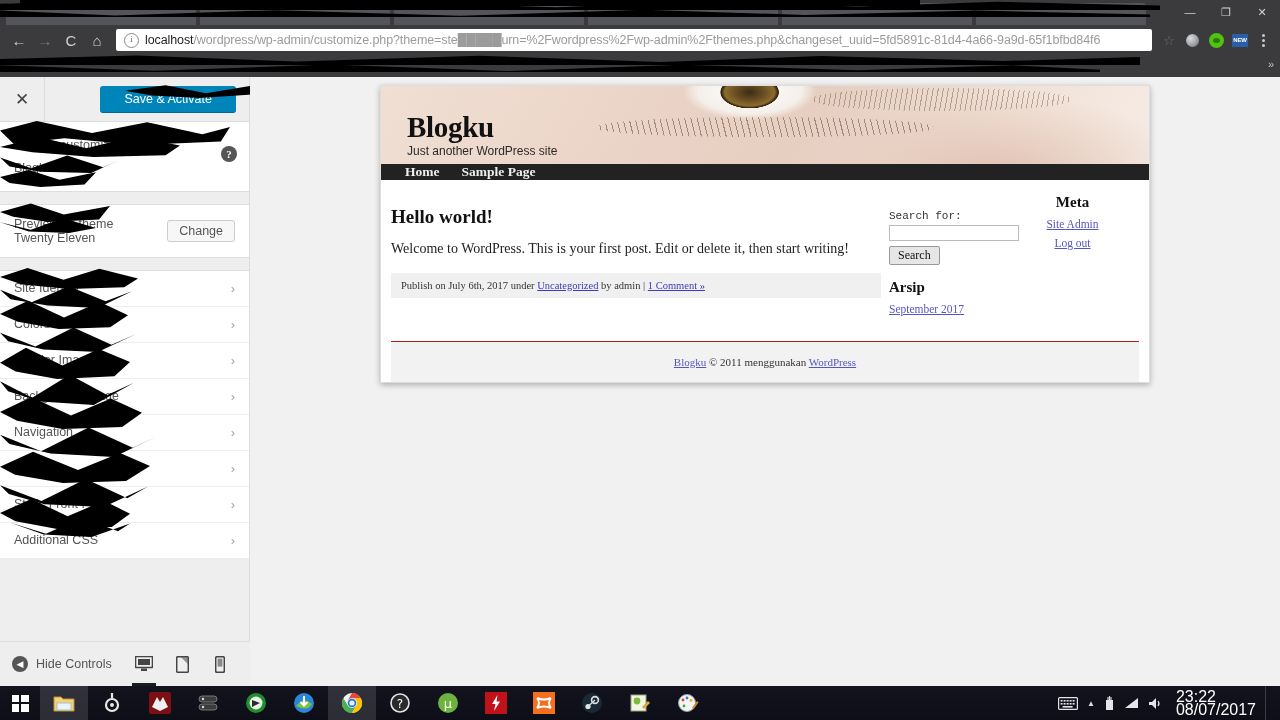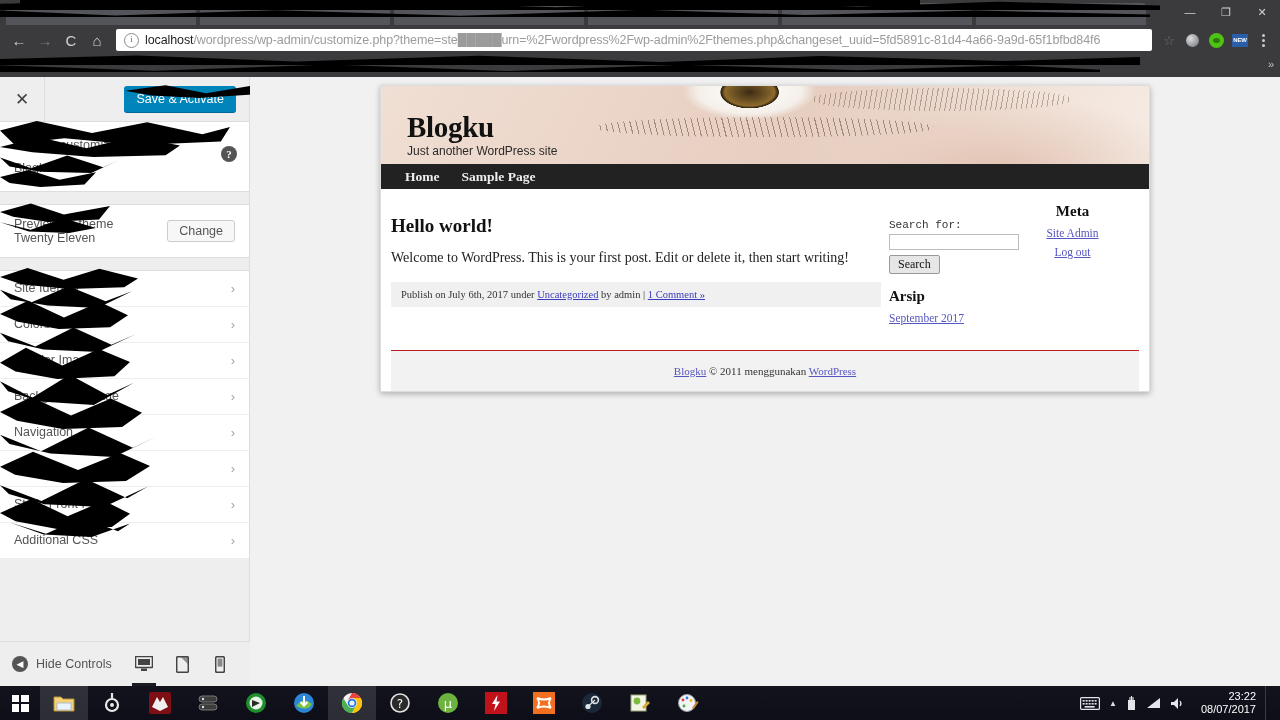--- a/index.html
+++ b/index.html
@@ -45,21 +45,21 @@
 
   
   .viewport{position:absolute;left:0;top:77px;width:1280px;height:609px;background:#f1f1f1;}
   .sidebar{position:absolute;left:0;top:0;width:250px;height:609px;background:#eee;
            border-right:1px solid #ddd;box-sizing:border-box;}
   .sb-header{height:45px;background:#eee;border-bottom:1px solid #ddd;display:flex;align-items:center;
              justify-content:space-between;padding:0 0 0 0;box-sizing:border-box;}
   .sb-close{width:45px;height:45px;display:flex;align-items:center;justify-content:center;
             color:#444;font-size:17px;border-right:1px solid #ddd;box-sizing:border-box;}
   .saveactivate{background:#0085ba;color:#fff;font-size:12.5px;height:26px;line-height:26px;
-                padding:0 12px;border-radius:3px;margin-right:13px;white-space:nowrap;
+                padding:0 24px;border-radius:3px;margin-right:13px;white-space:nowrap;
                 box-shadow:0 1px 0 #006799;}
   .sb-notice{position:relative;background:#fff;border-bottom:1px solid #ddd;padding:14px 40px 16px 14px;min-height:54px;box-sizing:border-box;}
   .sb-notice .ntitle{font-size:12.5px;color:#555;line-height:1.5;}
   .sb-notice .nsub{font-size:12.5px;color:#555;margin-top:6px;}
   .helpicon{position:absolute;right:12px;top:24px;width:16px;height:16px;border-radius:50%;
             background:#555;color:#fff;font-size:11px;font-weight:bold;text-align:center;line-height:16px;
             font-family:"Liberation Serif",serif;}
   .sb-gap{height:12px;background:#eee;}
   .sb-theme{background:#fff;border-top:1px solid #ddd;border-bottom:1px solid #ddd;height:54px;
             display:flex;align-items:center;justify-content:space-between;padding:0 14px;box-sizing:border-box;}
@@ -98,21 +98,21 @@
   .eyelash{position:absolute;left:28%;top:40%;width:44%;height:26%;
            background:repeating-linear-gradient(76deg, rgba(80,55,35,.55) 0px, rgba(80,55,35,.55) 1px, rgba(0,0,0,0) 1px, rgba(0,0,0,0) 6px);
            border-radius:50% 50% 45% 45%;opacity:.85;}
   .eyebrow{position:absolute;left:56%;top:2%;width:34%;height:30%;
            background:repeating-linear-gradient(100deg, rgba(70,48,30,.45) 0px, rgba(70,48,30,.45) 1px, rgba(0,0,0,0) 1px, rgba(0,0,0,0) 5px);
            border-radius:50%;opacity:.75;}
   .brand{position:absolute;left:26px;bottom:6px;}
   .sitetitle{font-family:"Liberation Serif",serif;font-size:29px;font-weight:bold;color:#111;line-height:1.05;
              letter-spacing:-0.3px;}
   .sitedesc{font-family:Liberation Sans, sans-serif;font-size:12px;color:#2a2a2a;margin-top:2px;}
-  .navbar{height:25px;background:#222;display:flex;align-items:center;padding-left:24px;gap:22px;}
+  .navbar{height:16px;background:#222;display:flex;align-items:center;padding-left:24px;gap:22px;}
   .navbar a{font-family:"Liberation Serif",serif;color:#eee;font-size:13.5px;font-weight:bold;text-decoration:none;}
 
   .body2col{display:flex;padding:14px 0 0 0;}
   .maincol{width:500px;padding:0 0 0 10px;box-sizing:border-box;}
   .posttitle{font-family:"Liberation Serif",serif;font-size:19px;font-weight:bold;color:#111;margin:4px 0 0 0;}
   .postmeta{background:#f0f0f0;font-family:"Liberation Serif",serif;font-size:10.5px;color:#333;
             padding:7px 10px;margin-top:14px;}
   .postmeta a{color:#3b3bbd;}
   .postbody{font-family:"Liberation Serif",serif;font-size:14px;color:#222;margin-top:12px;line-height:1.35;}
   .sidecol{width:250px;padding-left:8px;box-sizing:border-box;display:flex;}
@@ -135,21 +135,21 @@
   
   .taskbar{position:absolute;left:0;bottom:0;width:1280px;height:34px;
            background:linear-gradient(180deg,#12131d 0%,#0d0e17 100%);display:flex;align-items:center;}
   .startbtn{width:40px;height:34px;display:flex;align-items:center;justify-content:center;}
   .winlogo{width:17px;height:17px;display:grid;grid-template-columns:1fr 1fr;grid-template-rows:1fr 1fr;gap:2px;}
   .winlogo i{background:#fff;display:block;}
   .tbicon{width:48px;height:34px;display:flex;align-items:center;justify-content:center;position:relative;}
   .tbicon.open{background:rgba(255,255,255,.13);}
   .tray{margin-left:auto;display:flex;align-items:center;gap:9px;padding-right:8px;color:#e8e8ee;}
   .trayico{font-size:12px;color:#dcdce4;display:flex;align-items:center;}
-  .clock{text-align:right;font-size:11px;line-height:13px;color:#fff;padding-left:4px;min-width:58px;}
+  .clock{text-align:left;font-size:16px;line-height:13px;color:#fff;padding-left:4px;min-width:58px;}
   .showdesk{width:6px;height:34px;border-left:1px solid #3a3b46;}
 </style>
 </head>
 <body>
 
 <div class="screen">
 
   <div class="browser">
 
     <div class="titlebar">

